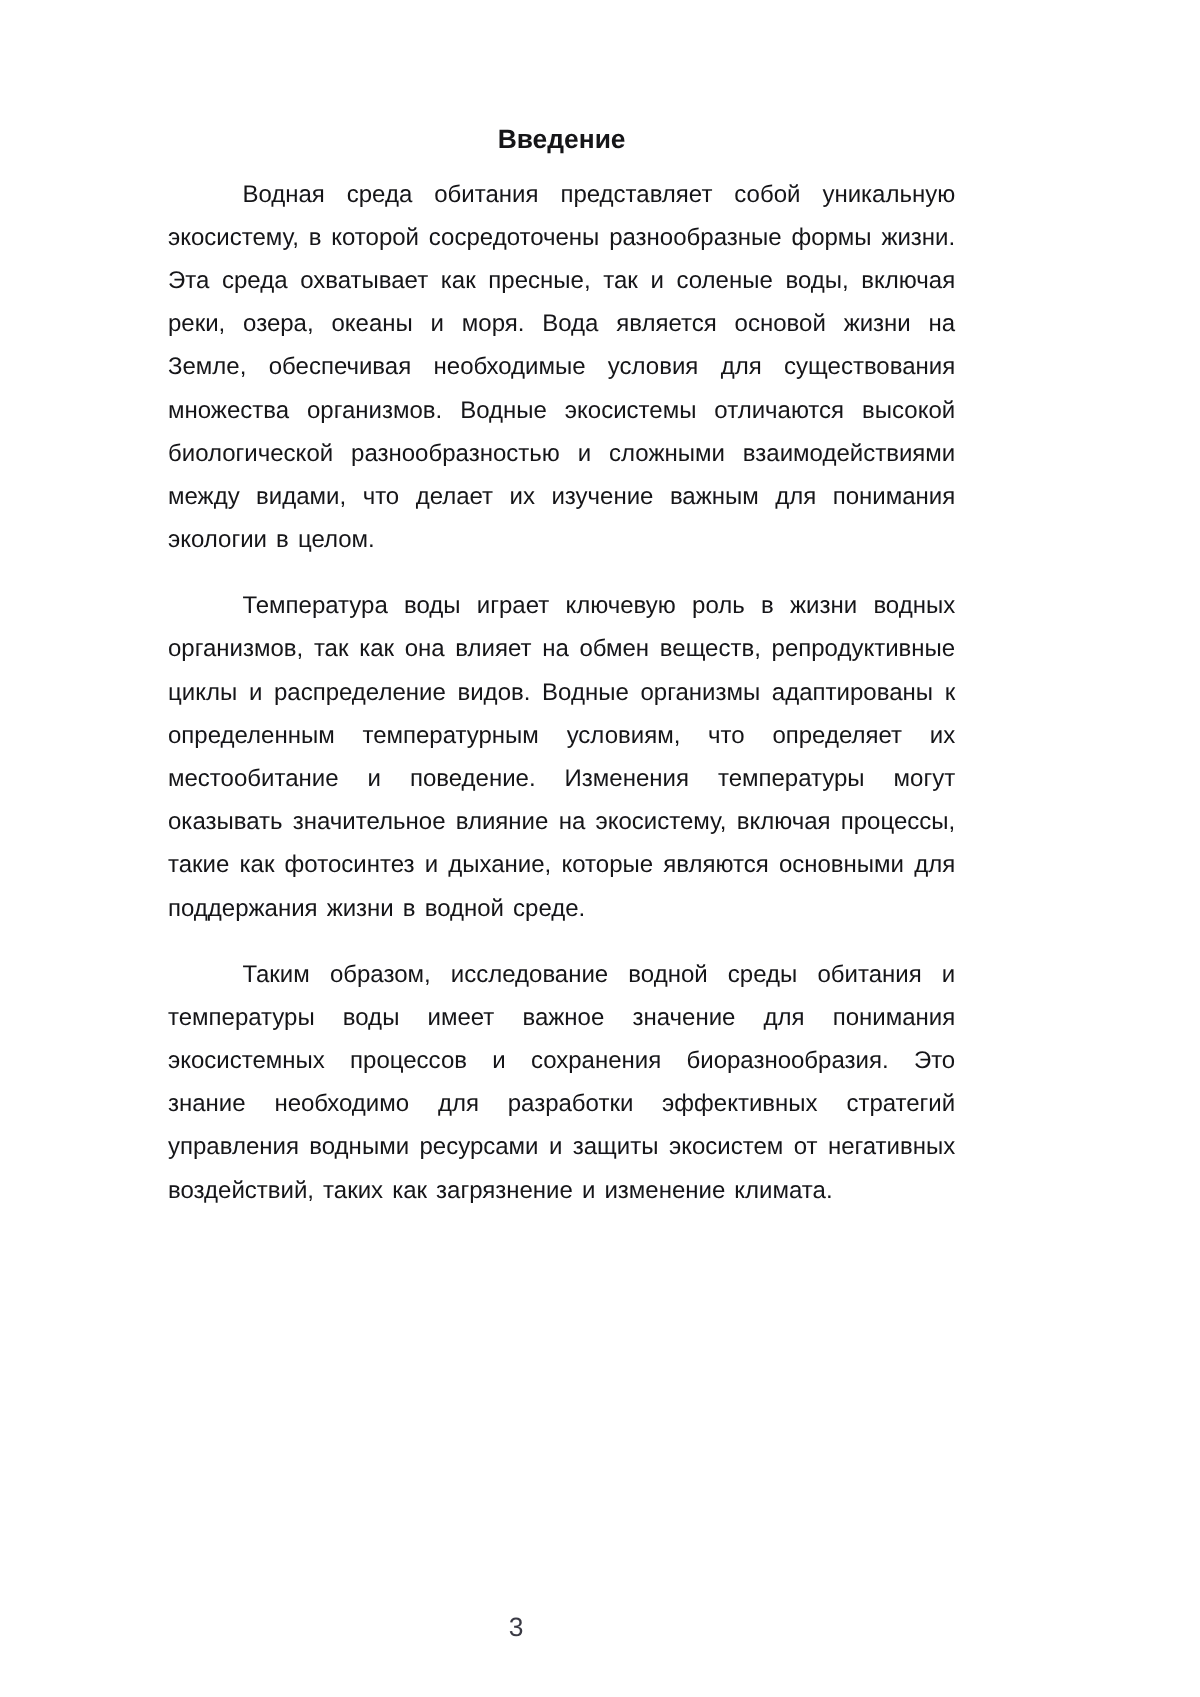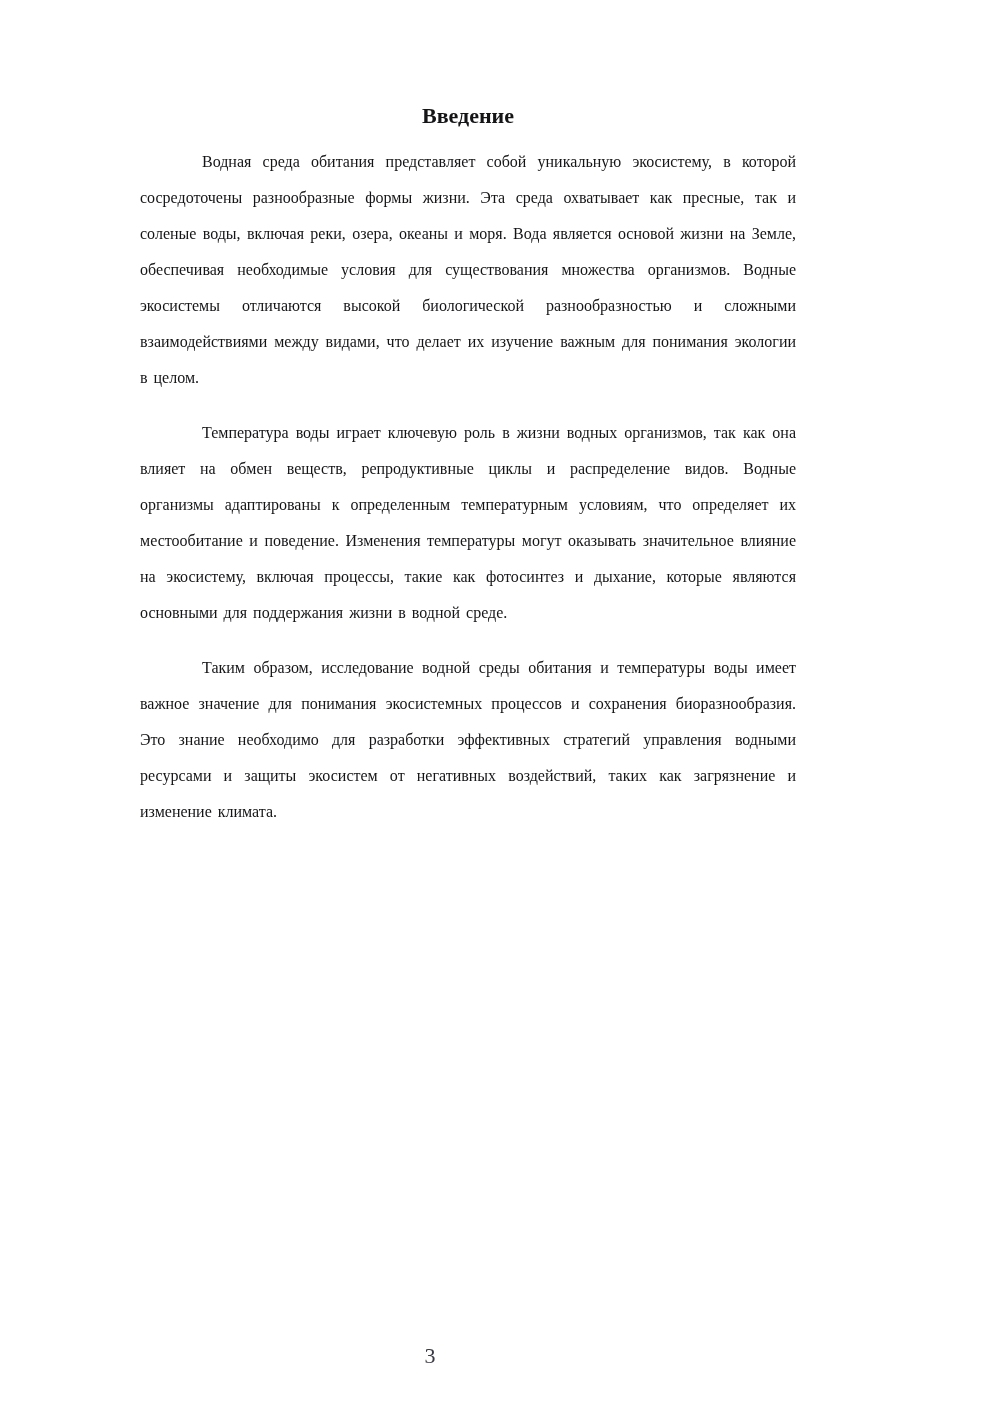--- a/index.html
+++ b/index.html
@@ -6,36 +6,36 @@
   html, body {
     margin: 0;
     padding: 0;
     background: #ffffff;
   }
   .page {
     position: relative;
     width: 860px;
     height: 1414px;
     background: #ffffff;
-    font-family: Liberation Serif, serif;
+    font-family: Liberation Sans, sans-serif;
     color: #151518;
     overflow: hidden;
   }
   .content {
     padding: 98px 64px 0 140px;
   }
   .doc-title {
     font-size: 22px;
     line-height: 36px;
     font-weight: bold;
     text-align: center;
     margin: 0 0 10px 0;
   }
   .para {
-    font-size: 16px;
+    font-size: 20px;
     line-height: 36px;
     text-align: justify;
     text-indent: 62px;
     margin: 0 0 19px 0;
     word-spacing: 2px;
   }
   .page-number {
     position: absolute;
     left: 0;
     right: 0;

